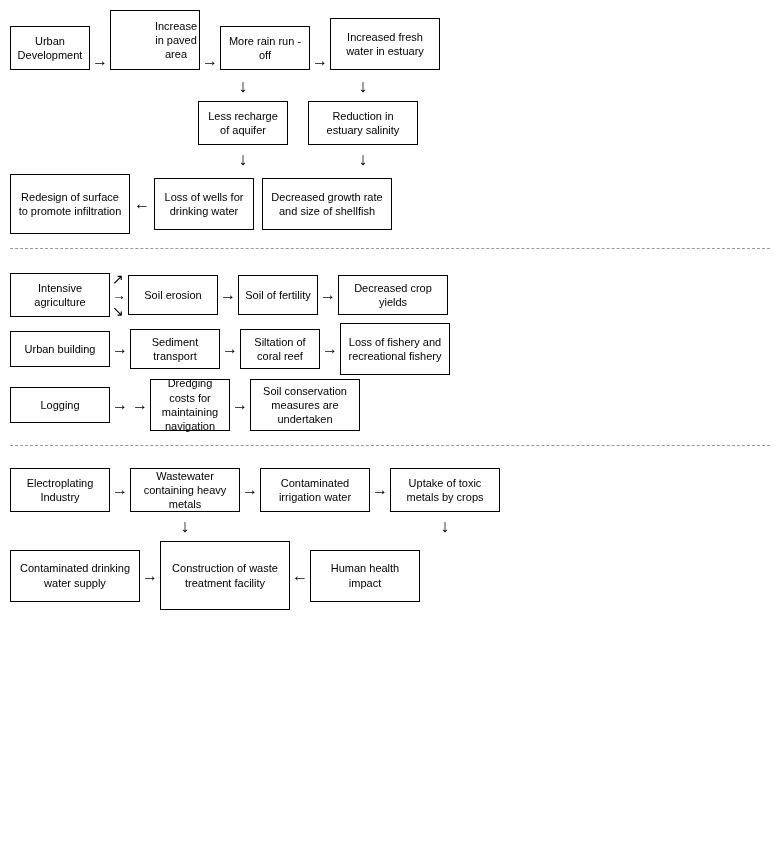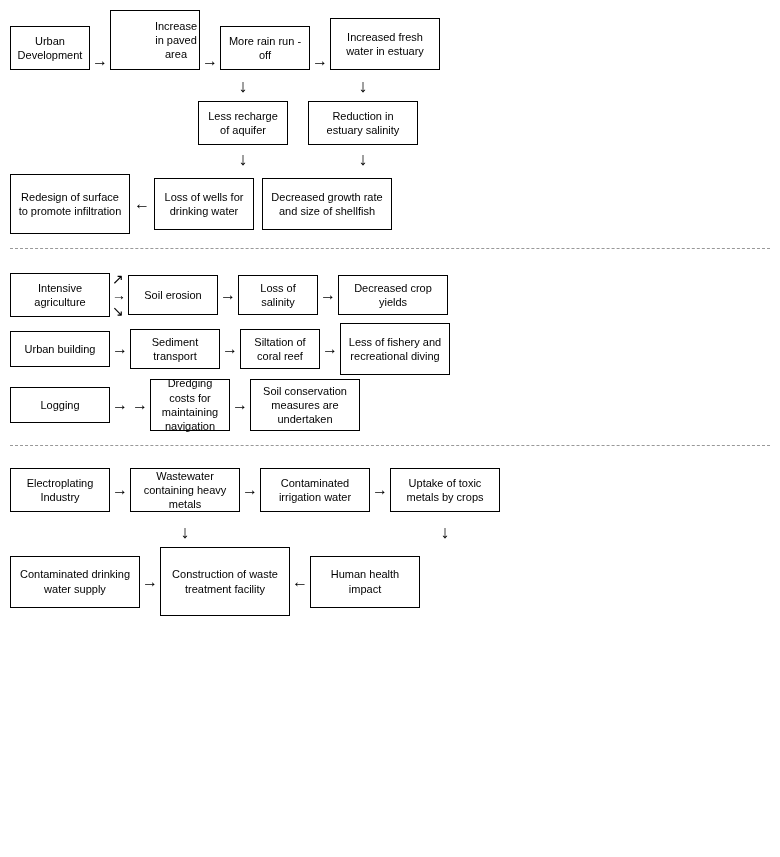--- a/index.html
+++ b/index.html
@@ -128,49 +128,49 @@
 
     <div style="display:flex; align-items:center; margin-bottom:4px;">
       <div class="box w100" style="height:44px; display:flex; align-items:center; justify-content:center;">Intensive agriculture</div>
       <div style="display:flex; flex-direction:column; margin:0 2px;">
         <span style="font-size:14px;">↗</span>
         <span style="font-size:14px;">→</span>
         <span style="font-size:14px;">↘</span>
       </div>
       <div class="box w90" style="height:40px; display:flex; align-items:center; justify-content:center;">Soil erosion</div>
       <div class="arrow arr-r"></div>
-      <div class="box w80" style="height:40px; display:flex; align-items:center; justify-content:center;">Loss of salinity</div>
+      <div class="box w80" style="height:40px; display:flex; align-items:center; justify-content:center;">Soil of fertility</div>
       <div class="arrow arr-r"></div>
       <div class="box w110" style="height:40px; display:flex; align-items:center; justify-content:center;">Decreased crop yields</div>
     </div>
 
     <div style="display:flex; align-items:center; margin-bottom:4px;">
       <div class="box w100" style="height:36px; display:flex; align-items:center; justify-content:center;">Urban building</div>
       <div class="arrow arr-r"></div>
       <div class="box w90" style="height:40px; display:flex; align-items:center; justify-content:center;">Sediment transport</div>
       <div class="arrow arr-r"></div>
       <div class="box w80" style="height:40px; display:flex; align-items:center; justify-content:center;">Siltation of coral reef</div>
       <div class="arrow arr-r"></div>
-      <div class="box w110" style="height:52px; display:flex; align-items:center; justify-content:center;">Less of fishery and recreational diving</div>
+      <div class="box w110" style="height:52px; display:flex; align-items:center; justify-content:center;">Loss of fishery and recreational fishery</div>
     </div>
 
     <div style="display:flex; align-items:center; margin-bottom:4px;">
       <div class="box w100" style="height:36px; display:flex; align-items:center; justify-content:center;">Logging</div>
       <div class="arrow arr-r"></div>
       <div class="arrow arr-r"></div>
       <div class="box w80" style="height:52px; display:flex; align-items:center; justify-content:center;">Dredging costs for maintaining navigation</div>
       <div class="arrow arr-r"></div>
       <div class="box w110" style="height:52px; display:flex; align-items:center; justify-content:center;">Soil conservation measures are undertaken</div>
     </div>
 
   </div>
 
   <div class="section" style="padding-top:4px;">
 
-    <div style="display:flex; align-items:center; margin-bottom:10px;">
+    <div style="display:flex; align-items:center; margin-bottom:4px;">
       <div class="box w100" style="height:44px; display:flex; align-items:center; justify-content:center;">Electroplating Industry</div>
       <div class="arrow arr-r"></div>
       <div class="box w110" style="height:44px; display:flex; align-items:center; justify-content:center;">Wastewater containing heavy metals</div>
       <div class="arrow arr-r"></div>
       <div class="box w110" style="height:44px; display:flex; align-items:center; justify-content:center;">Contaminated irrigation water</div>
       <div class="arrow arr-r"></div>
       <div class="box w110" style="height:44px; display:flex; align-items:center; justify-content:center;">Uptake of toxic metals by crops</div>
     </div>
 
     <div style="display:flex; margin-bottom:4px;">

